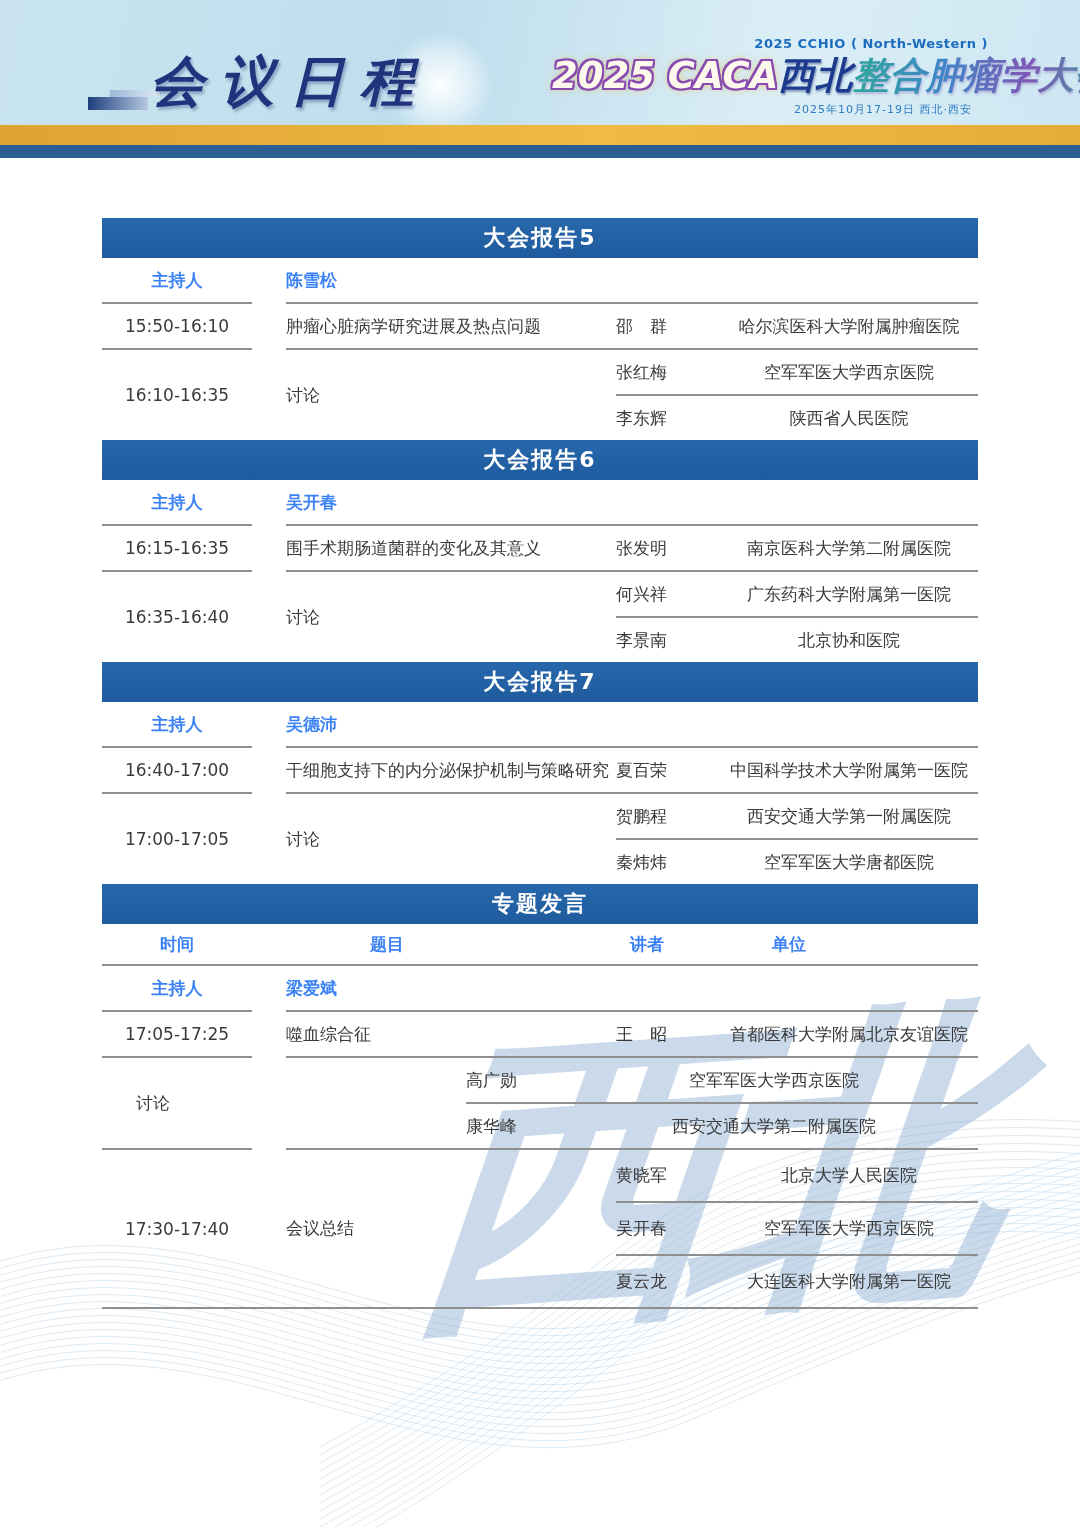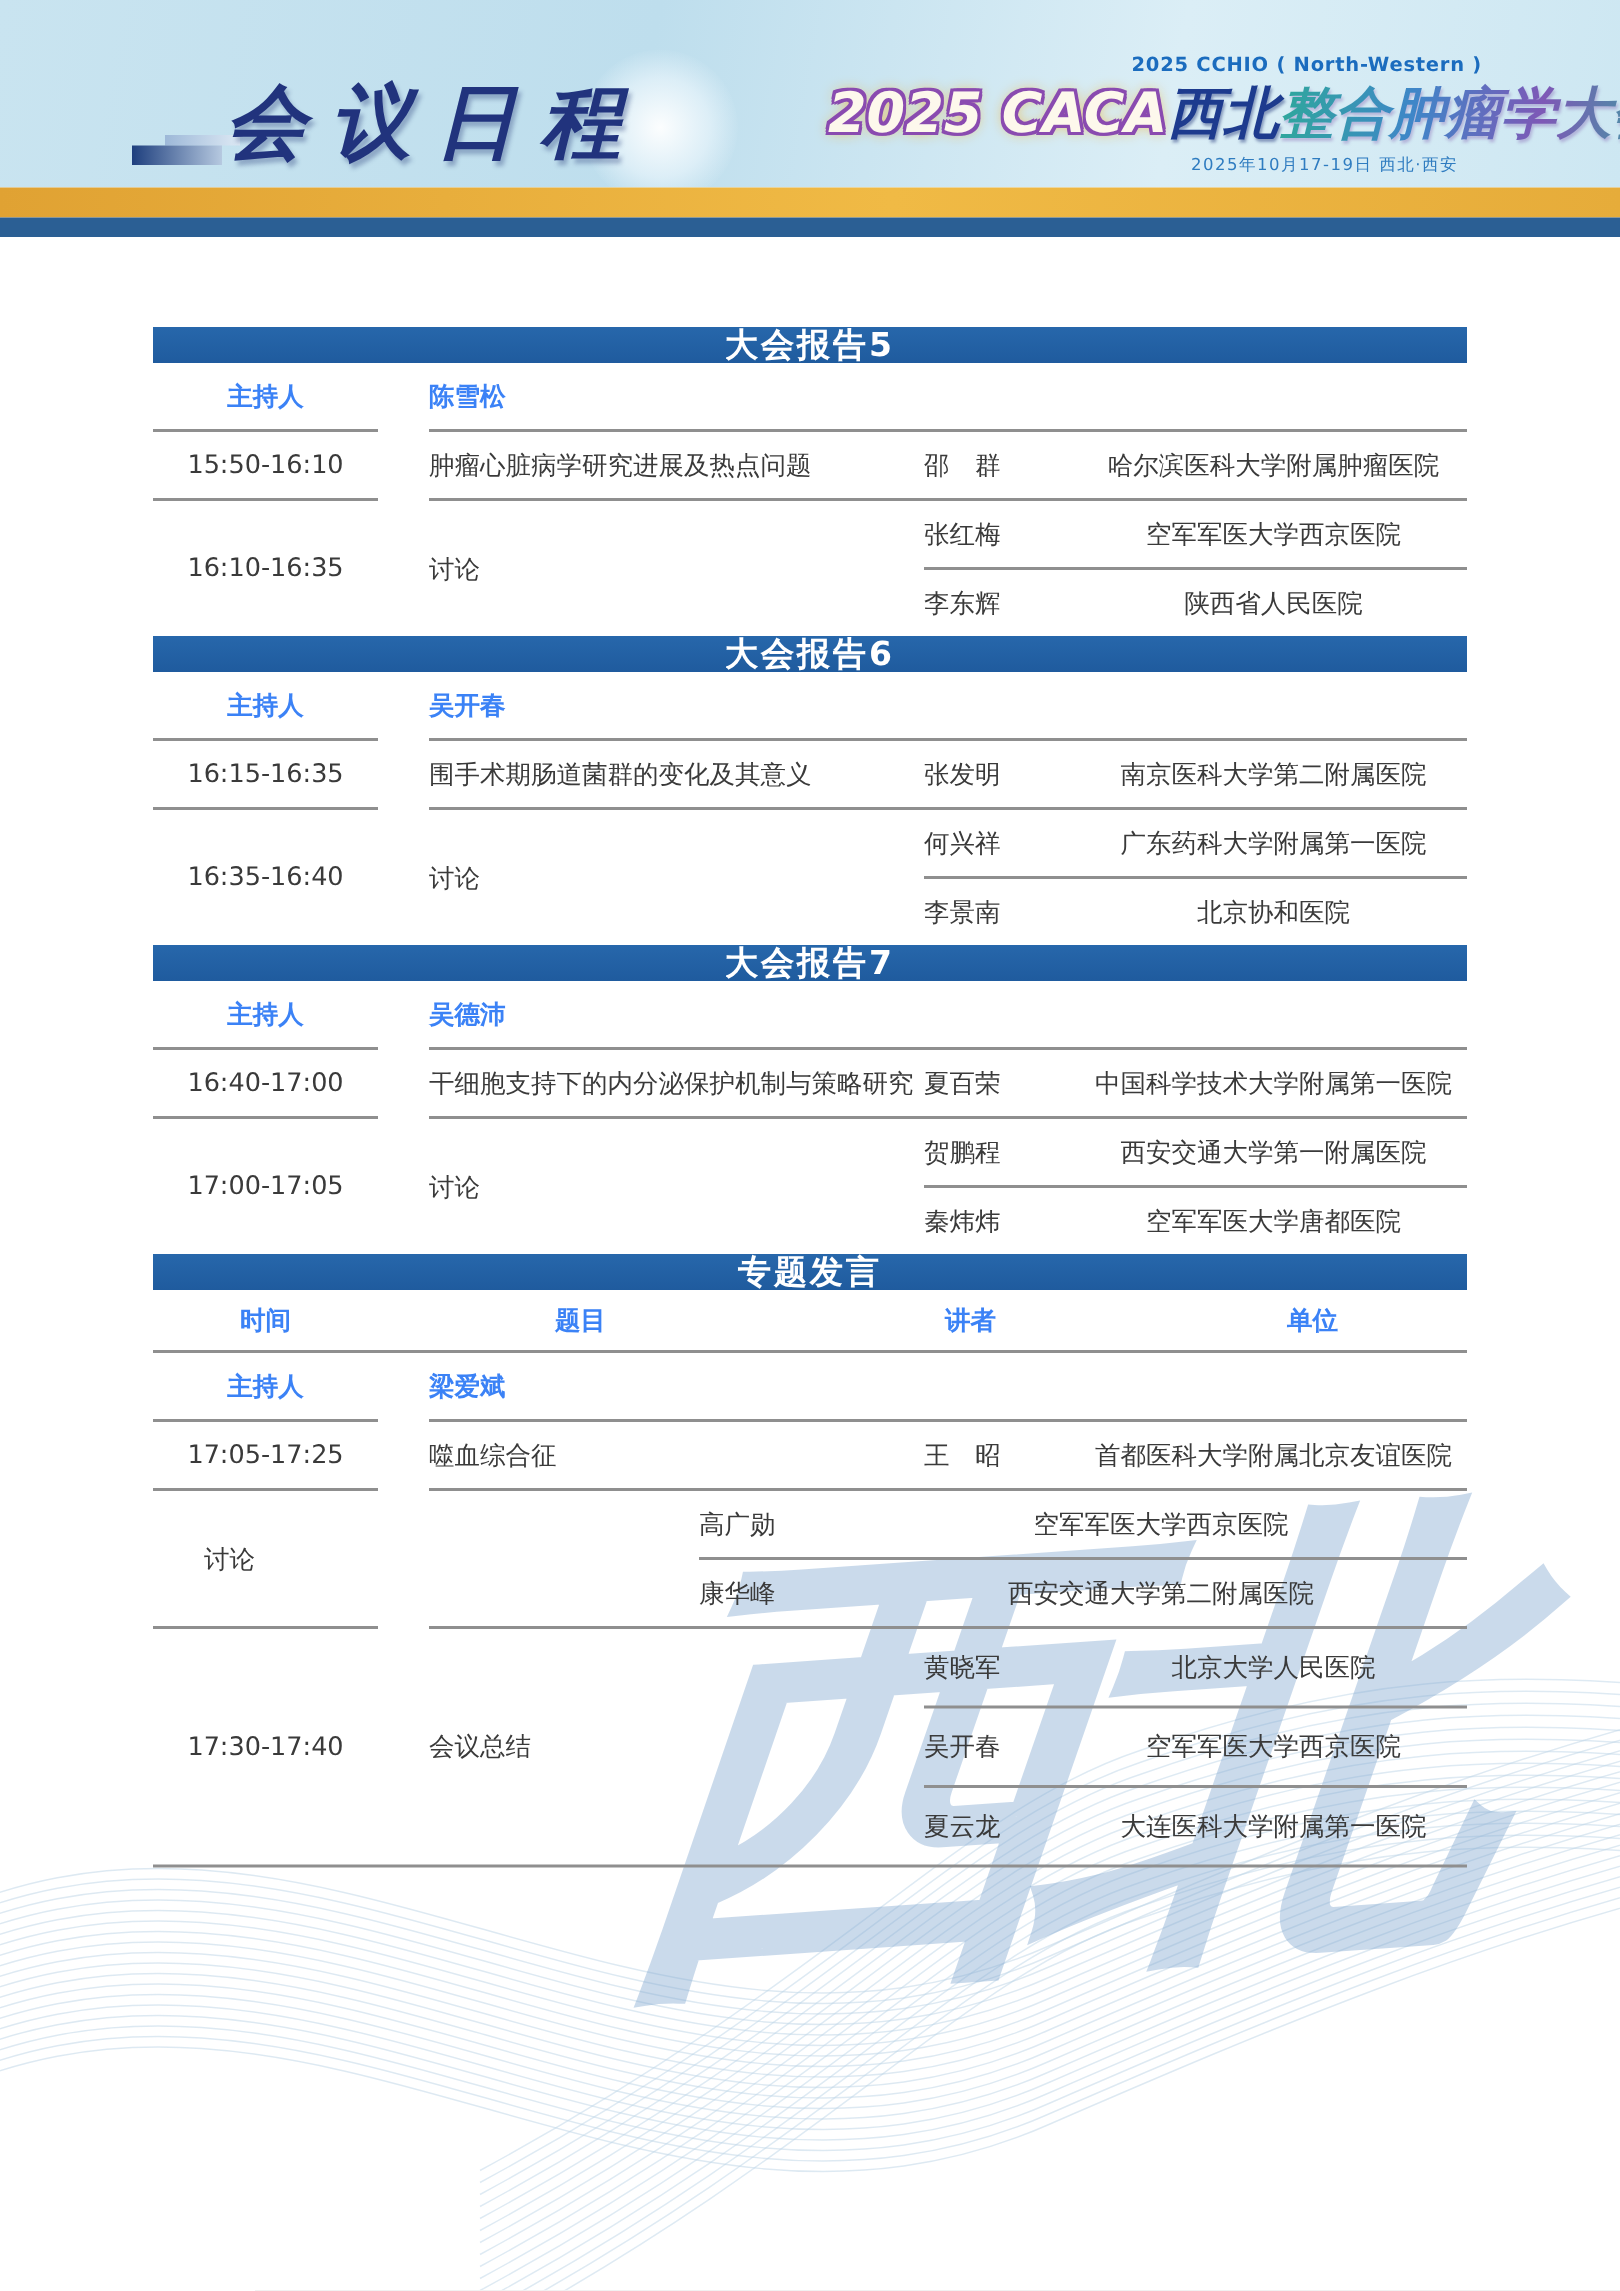--- a/index.html
+++ b/index.html
@@ -35,21 +35,21 @@
     -webkit-background-clip:text;background-clip:text;color:#3f86c8;-webkit-text-fill-color:transparent;
     filter:drop-shadow(1px 2px 1px rgba(120,80,170,.35));}
   .hdr-date{font-size:11px;color:#2f7cc0;text-align:right;padding-right:30px;margin-top:5px;letter-spacing:1px;}
   
   .wm{position:absolute;left:420px;top:1015px;z-index:1;font-size:310px;line-height:1;
     font-weight:bold;font-style:italic;letter-spacing:-34px;white-space:nowrap;
     color:rgba(128,168,208,.42);transform:rotate(-4deg) skewX(-10deg);}
   .waves{position:absolute;left:0;bottom:0;width:1080px;height:430px;z-index:0;}
   
   .tables{position:absolute;left:102px;top:218px;width:876px;z-index:2;}
-  .bar{height:24px;background:linear-gradient(180deg,#2767ab,#1f5b9e);color:#fff;
+  .bar{height:40px;background:linear-gradient(180deg,#2767ab,#1f5b9e);color:#fff;
     display:flex;align-items:center;justify-content:center;
     font-size:22px;font-weight:bold;letter-spacing:2px;}
   .row{display:flex;align-items:stretch;}
   .ct{width:150px;min-height:44px;display:flex;align-items:center;justify-content:center;
     font-size:17px;color:#3a3a3a;}
   .cgap{width:34px;flex:none;}
   .ctitle{width:330px;display:flex;align-items:center;font-size:17px;color:#3a3a3a;}
   .cright{flex:1;display:flex;flex-direction:column;justify-content:center;}
   .sprow{min-height:44px;display:flex;align-items:center;}
   .sprow-lg{min-height:51px;}
@@ -59,21 +59,21 @@
   .div-seg{display:flex;height:2px;}
   .div-seg .s1{width:150px;background:#8f8f8f;}
   .div-seg .sg{width:34px;}
   .div-seg .s2{flex:1;background:#8f8f8f;}
   .div-full{height:2px;background:#8f8f8f;}
   .blue-b{color:#3b82f6;font-weight:bold;}
   .hdr-row{display:flex;height:40px;align-items:center;font-size:17px;}
   .h-time{width:150px;text-align:center;}
   .h-topic{width:270px;text-align:center;}
   .h-speaker{width:250px;text-align:center;}
-  .h-org{flex:1;text-align:center;font-family:Liberation Serif, serif;}
+  .h-org{flex:1;font-family:Liberation Serif, serif;}
 </style>
 </head>
 <body>
 
 <div class="page">
 
   <div class="hdr">
     <div class="glow"></div>
     <div class="step1"></div>
     <div class="step2"></div>

